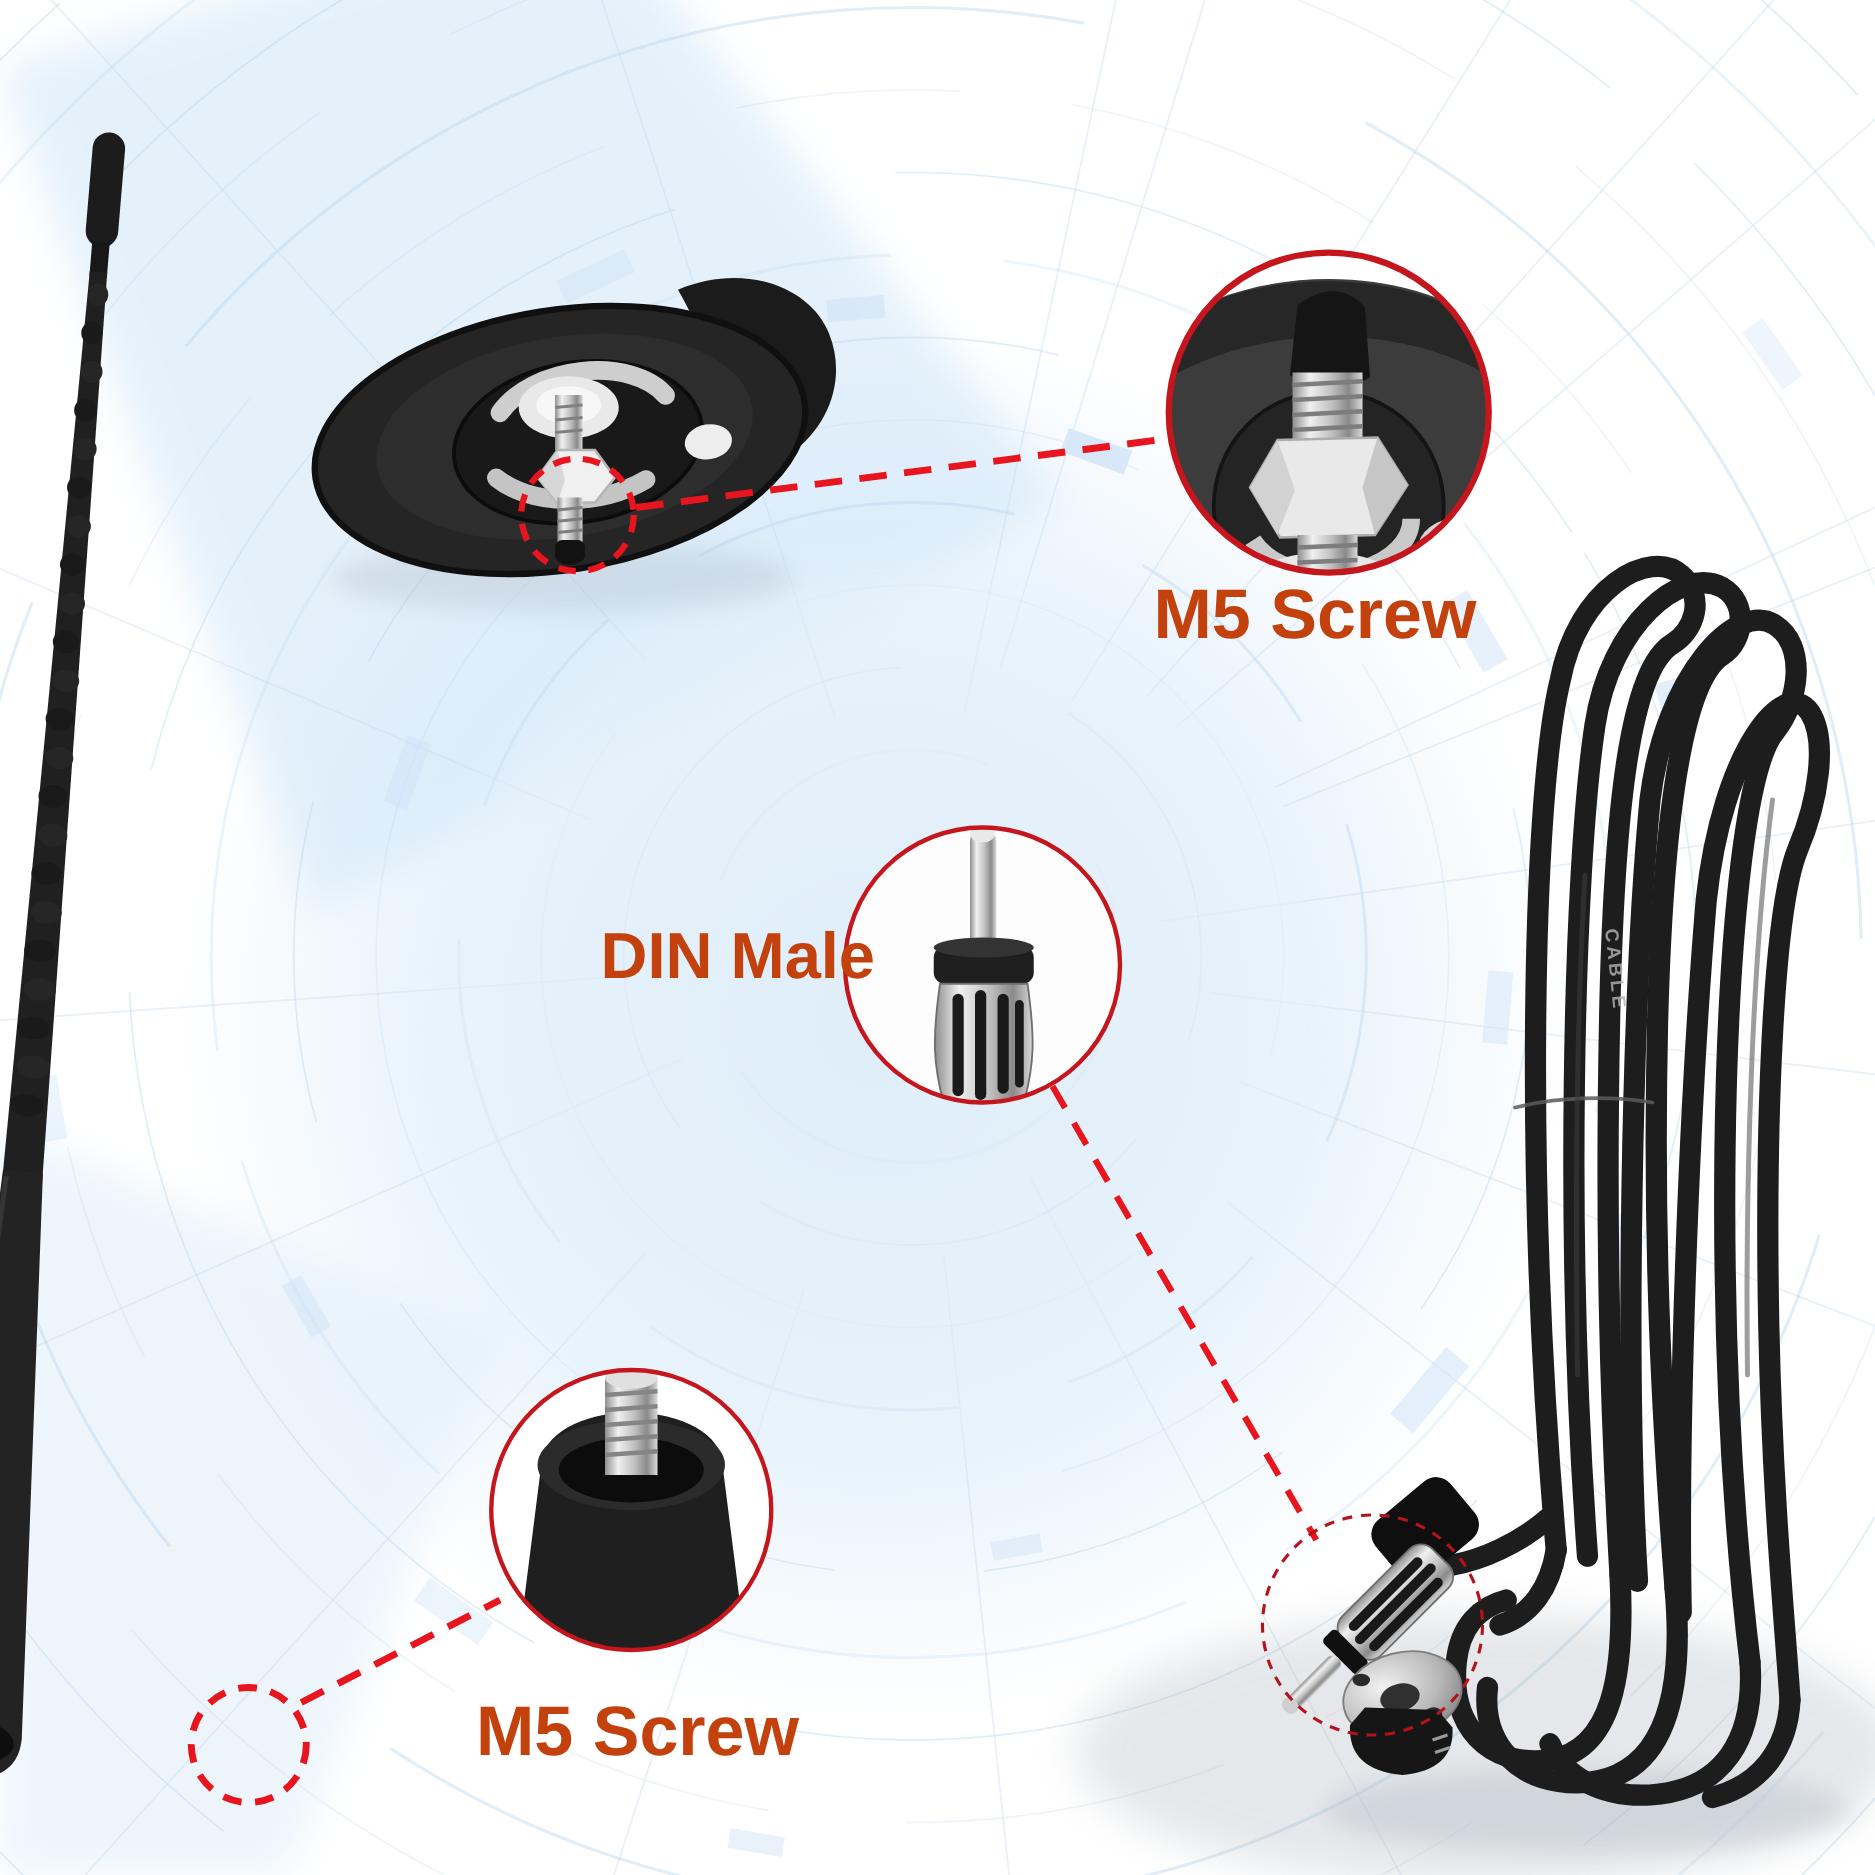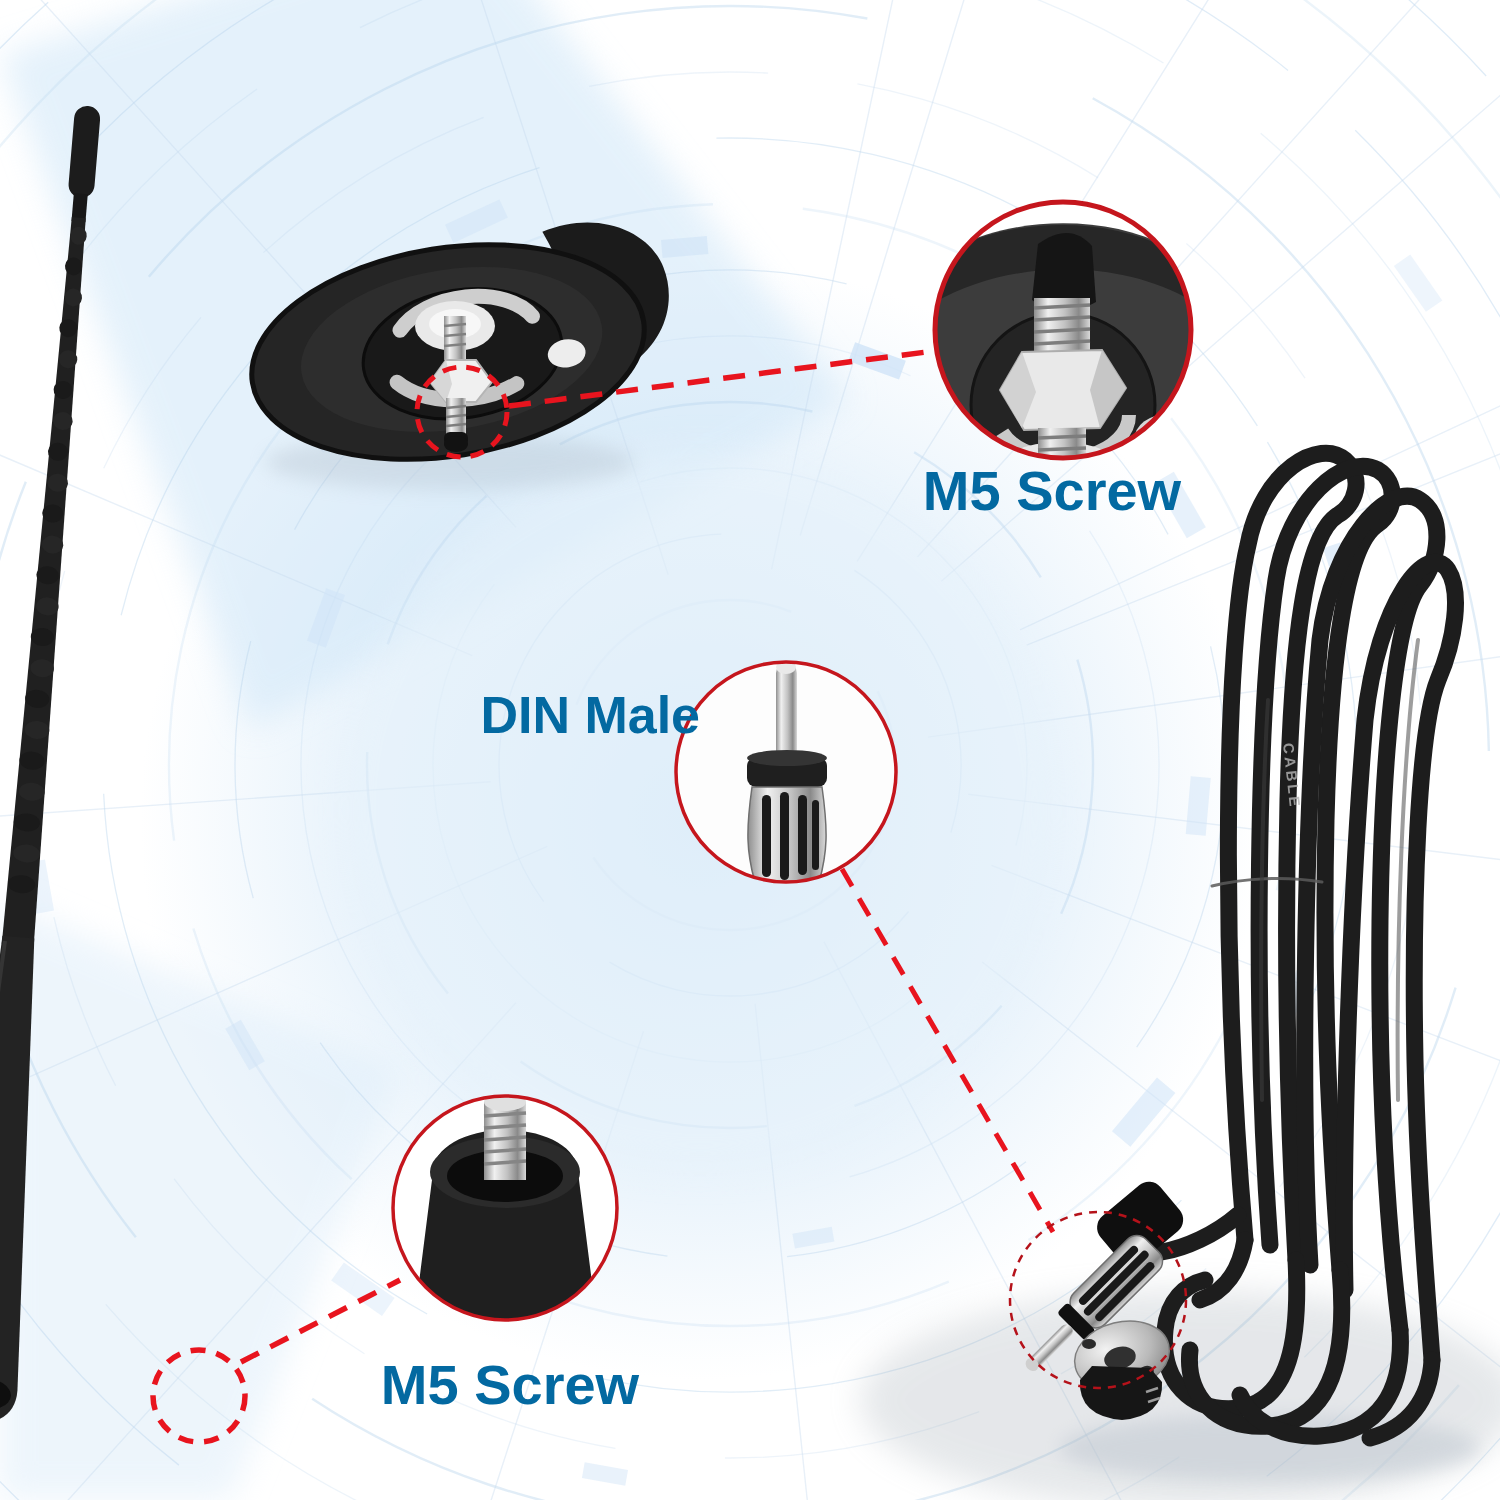--- a/index.html
+++ b/index.html
@@ -1,21 +1,21 @@
 <!DOCTYPE html>
 <html><head>
 <meta charset="utf-8">
 <style>
   html,body{margin:0;padding:0;background:#ffffff;}
   .stage{position:relative;width:1500px;height:1500px;overflow:hidden;background:#ffffff;
          font-family:"Liberation Sans",sans-serif;}
   .stage svg{position:absolute;left:0;top:0;}
-  .label{position:absolute;font-weight:700;color:#0369a1;letter-spacing:0px;}
+  .label{position:absolute;font-weight:700;color:#c2410c;letter-spacing:0px;}
   #lbl-m5-top{left:922px;top:458px;width:260px;font-size:56px;text-align:center;}
-  #lbl-din{left:360px;top:681px;width:340px;font-size:52px;line-height:68px;text-align:right;}
+  #lbl-din{left:360px;top:731px;width:340px;font-size:52px;line-height:68px;text-align:right;}
   #lbl-m5-bottom{left:380px;top:1352px;width:260px;font-size:56px;text-align:center;}
   #cable-print{position:absolute;left:1297px;top:742px;font-size:15px;font-weight:700;
                color:#b5b5b5;opacity:.8;letter-spacing:3px;transform:rotate(84deg);
                transform-origin:left top;}
 </style>
 </head>
 <body>
 
 <div class="stage">
 

